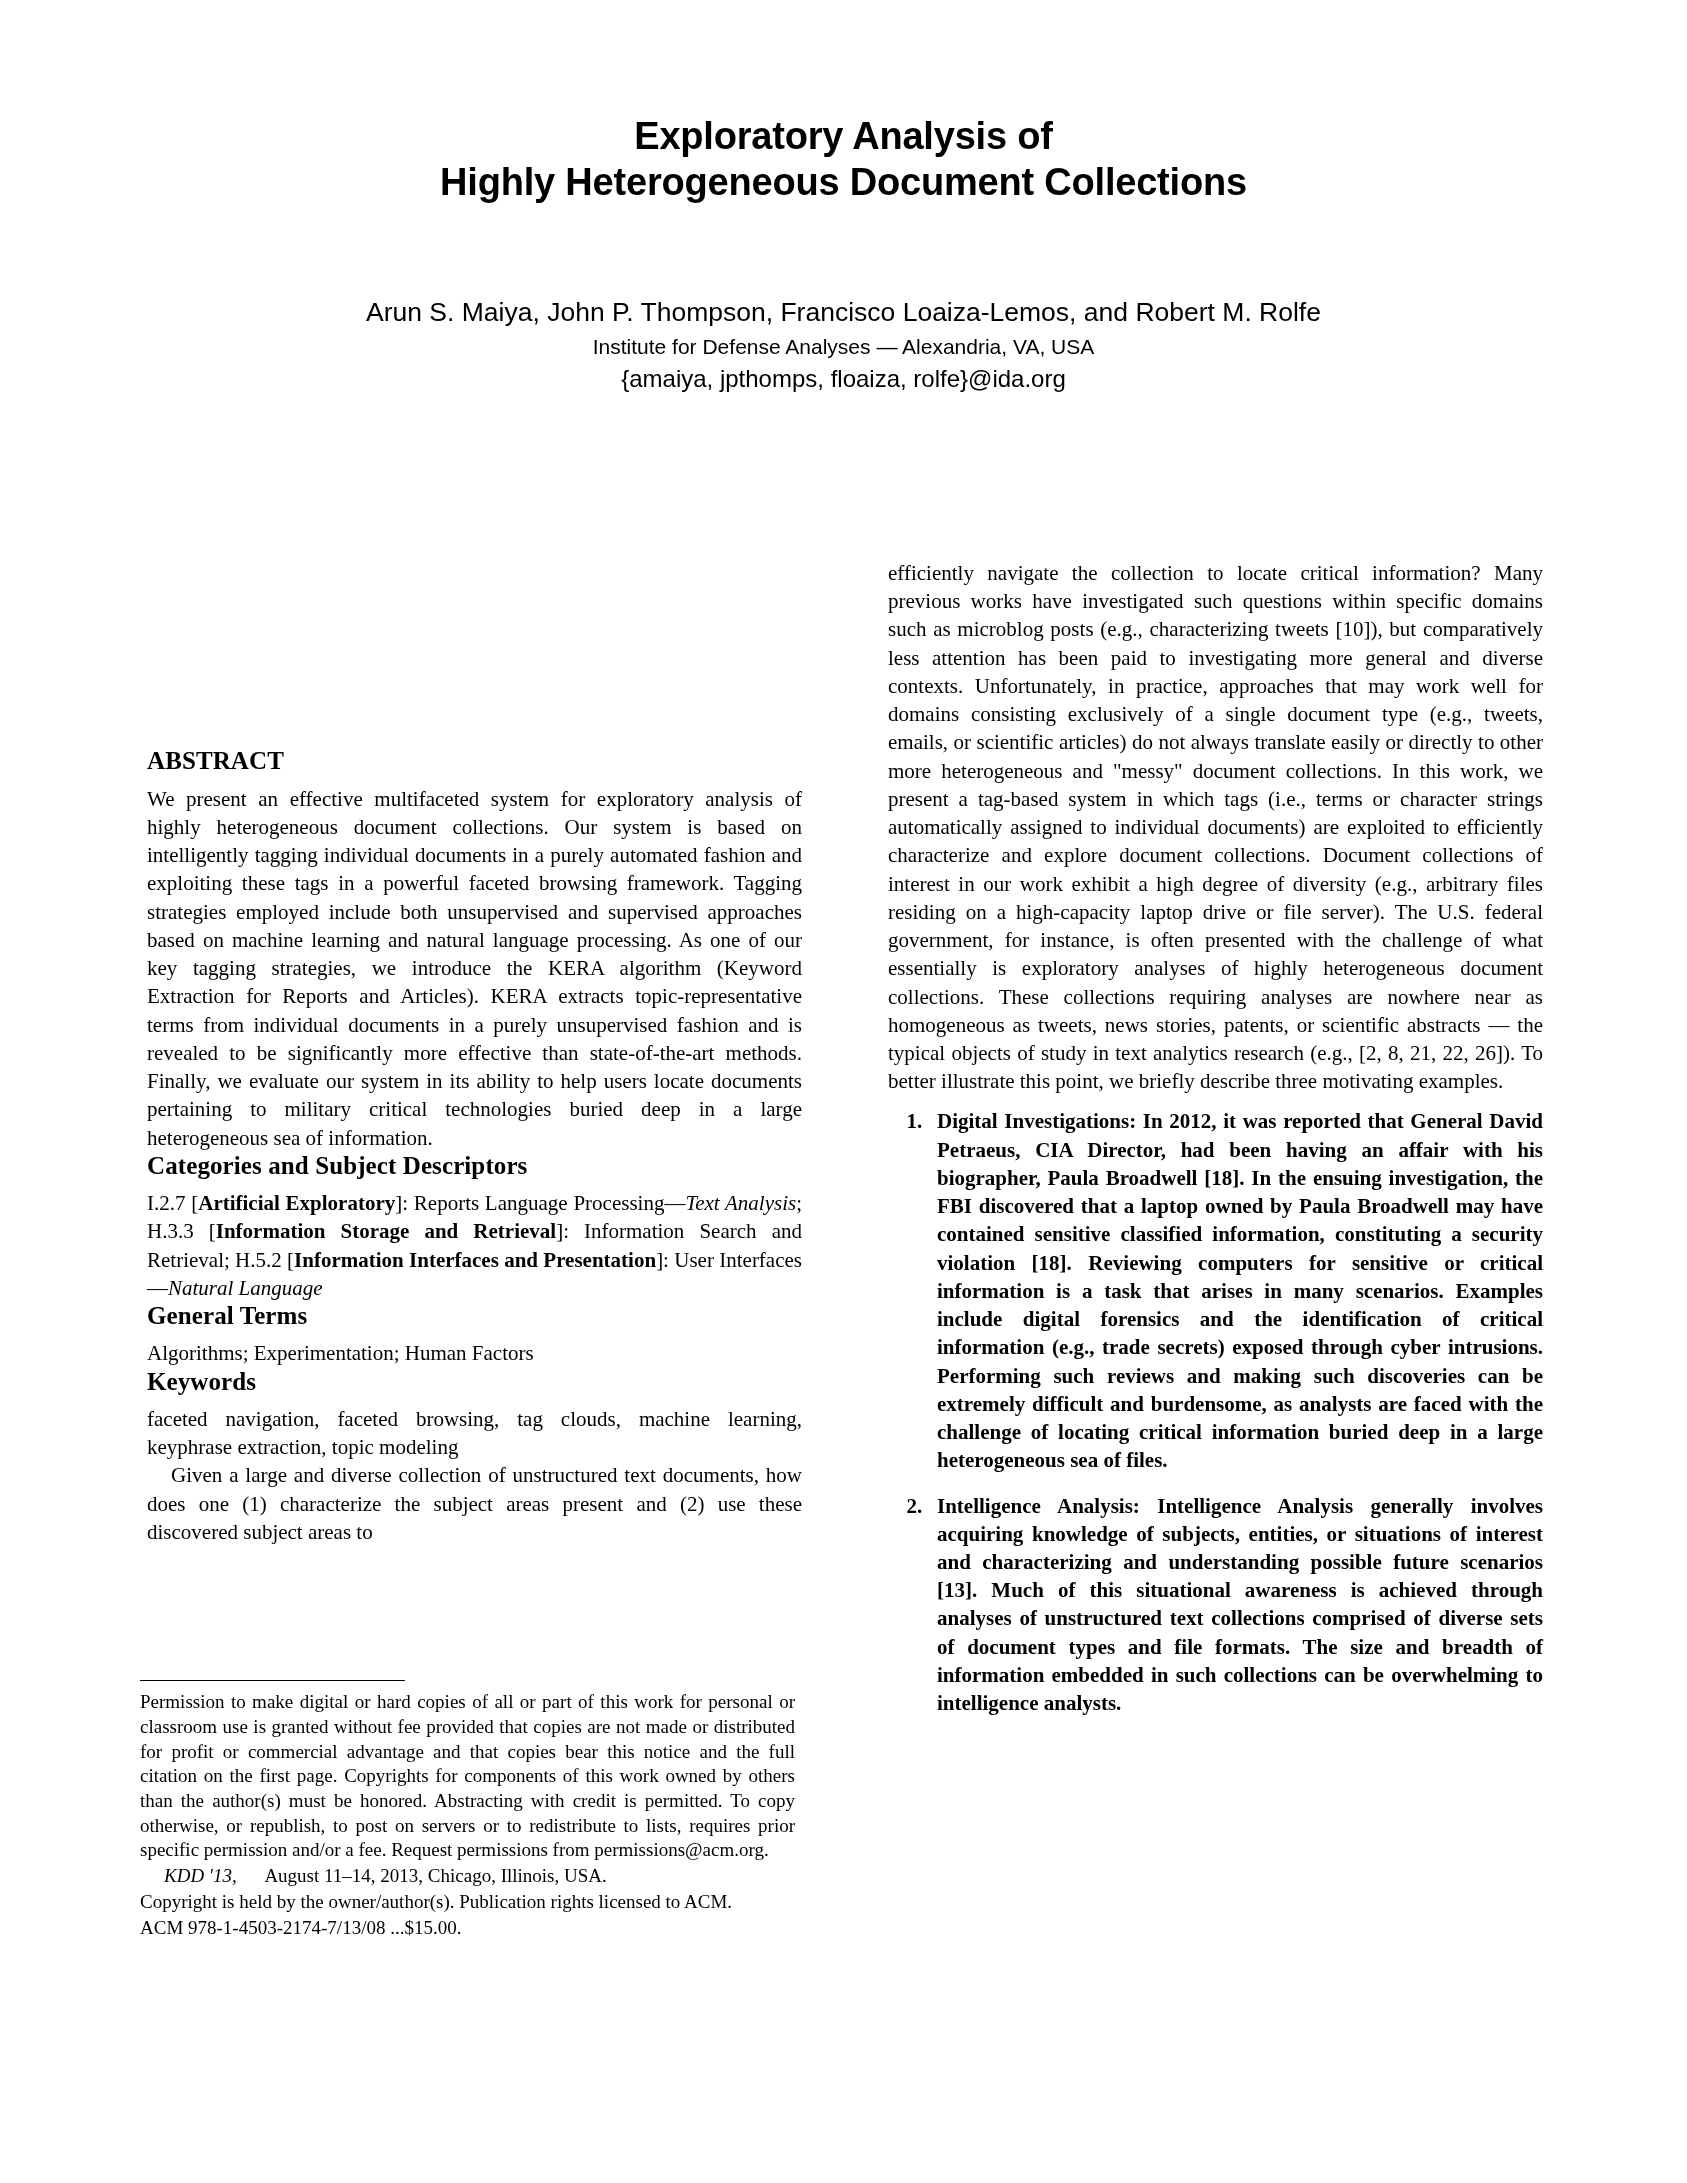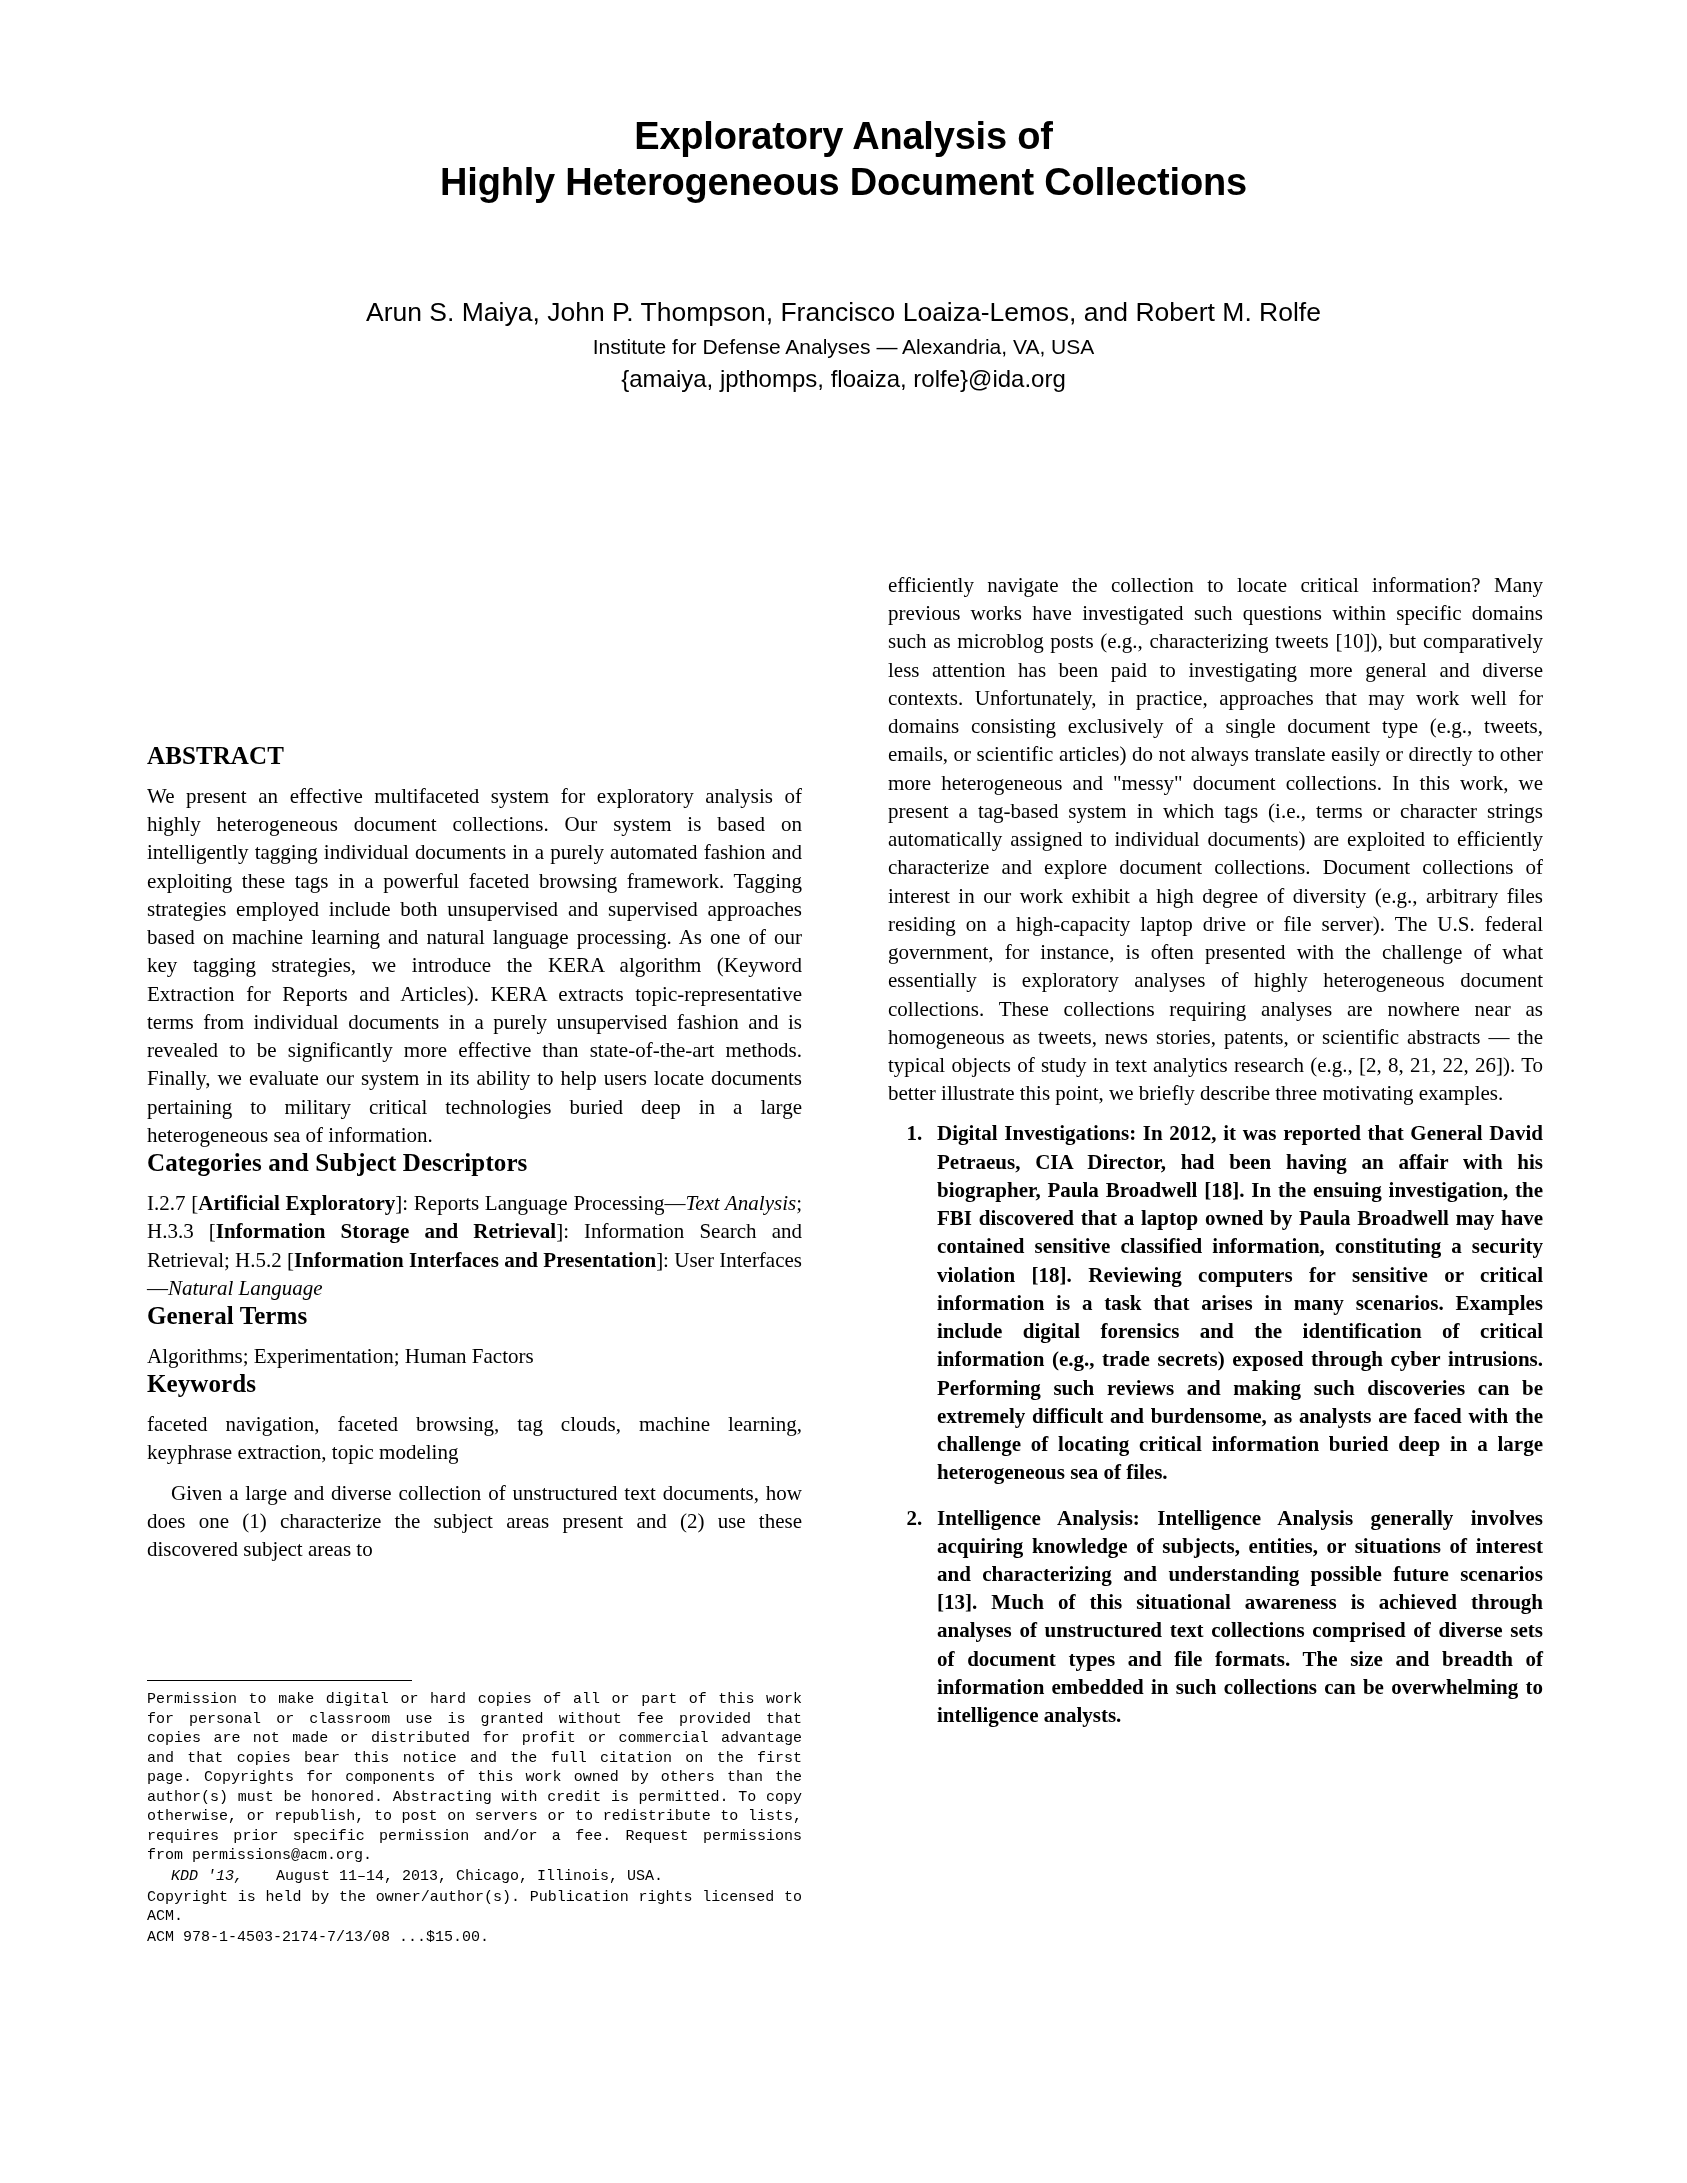--- a/index.html
+++ b/index.html
@@ -75,21 +75,21 @@
   h2.section.numbered {
     font-size: 26.5px;
   }
   .sec-gap {
     margin-top: 30px;
   }
   p.body {
     font-size: 21px;
     line-height: 1.345;
     text-align: justify;
-    margin: 12px 0 0 0;
+    margin: 0 0 0 0;
     hyphens: auto;
   }
   .indent {
     text-indent: 24px;
   }
   .abstract-text {
     margin-bottom: 0;
   }
   em { font-style: italic; }
   
@@ -112,25 +112,25 @@
     counter-increment: item;
     content: counter(item) ".";
     position: absolute;
     left: 18.5px;
     top: 0;
     font-size: 21px;
   }
   
   .copyright {
     position: absolute;
-    left: 147px;
+    left: 140px;
     top: 1680px;
     width: 655px;
-    font-family: Liberation Mono, monospace;
-    font-size: 15px;
+    font-family: Liberation Serif, serif;
+    font-size: 19px;
     line-height: 1.30;
     text-align: justify;
   }
   .copyright .rule {
     width: 265px;
     border-top: 1px solid #000;
     margin-bottom: 9.3px;
   }
   .copyright p {
     margin: 0 0 1.3px 0;

